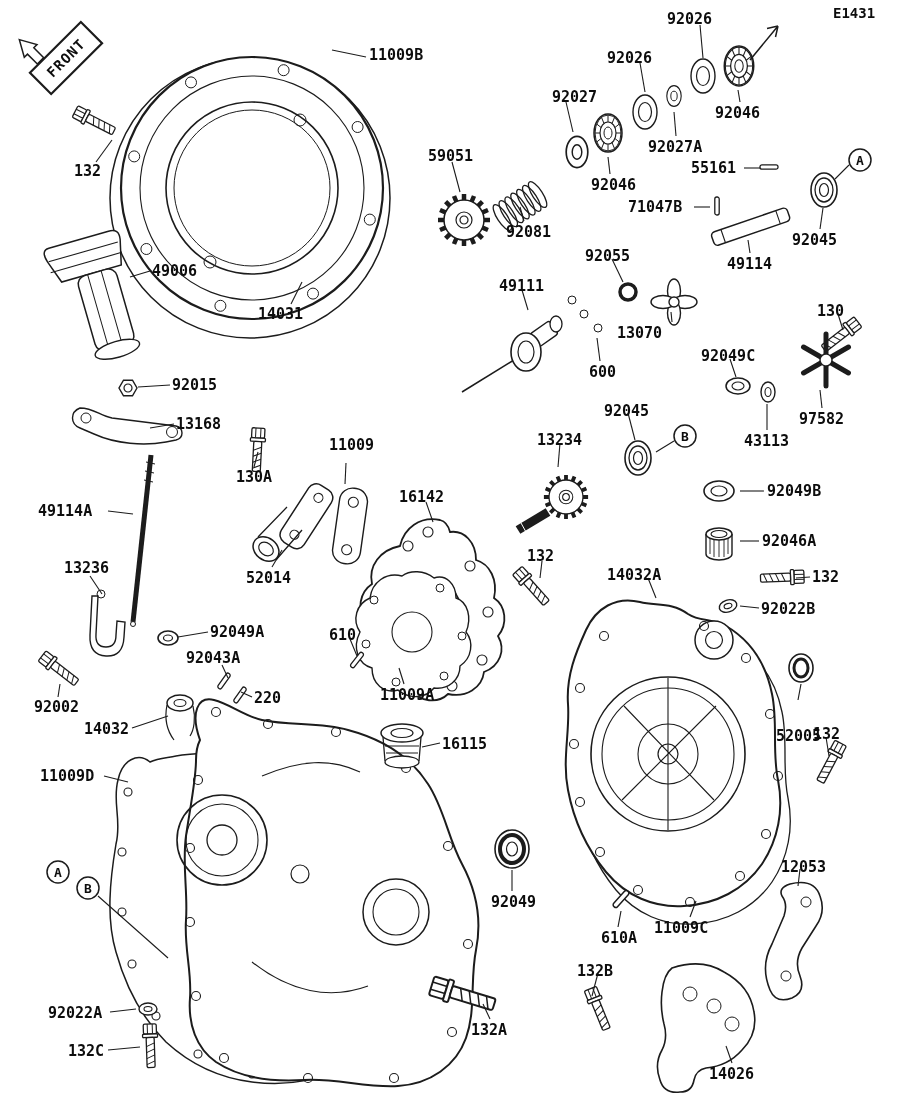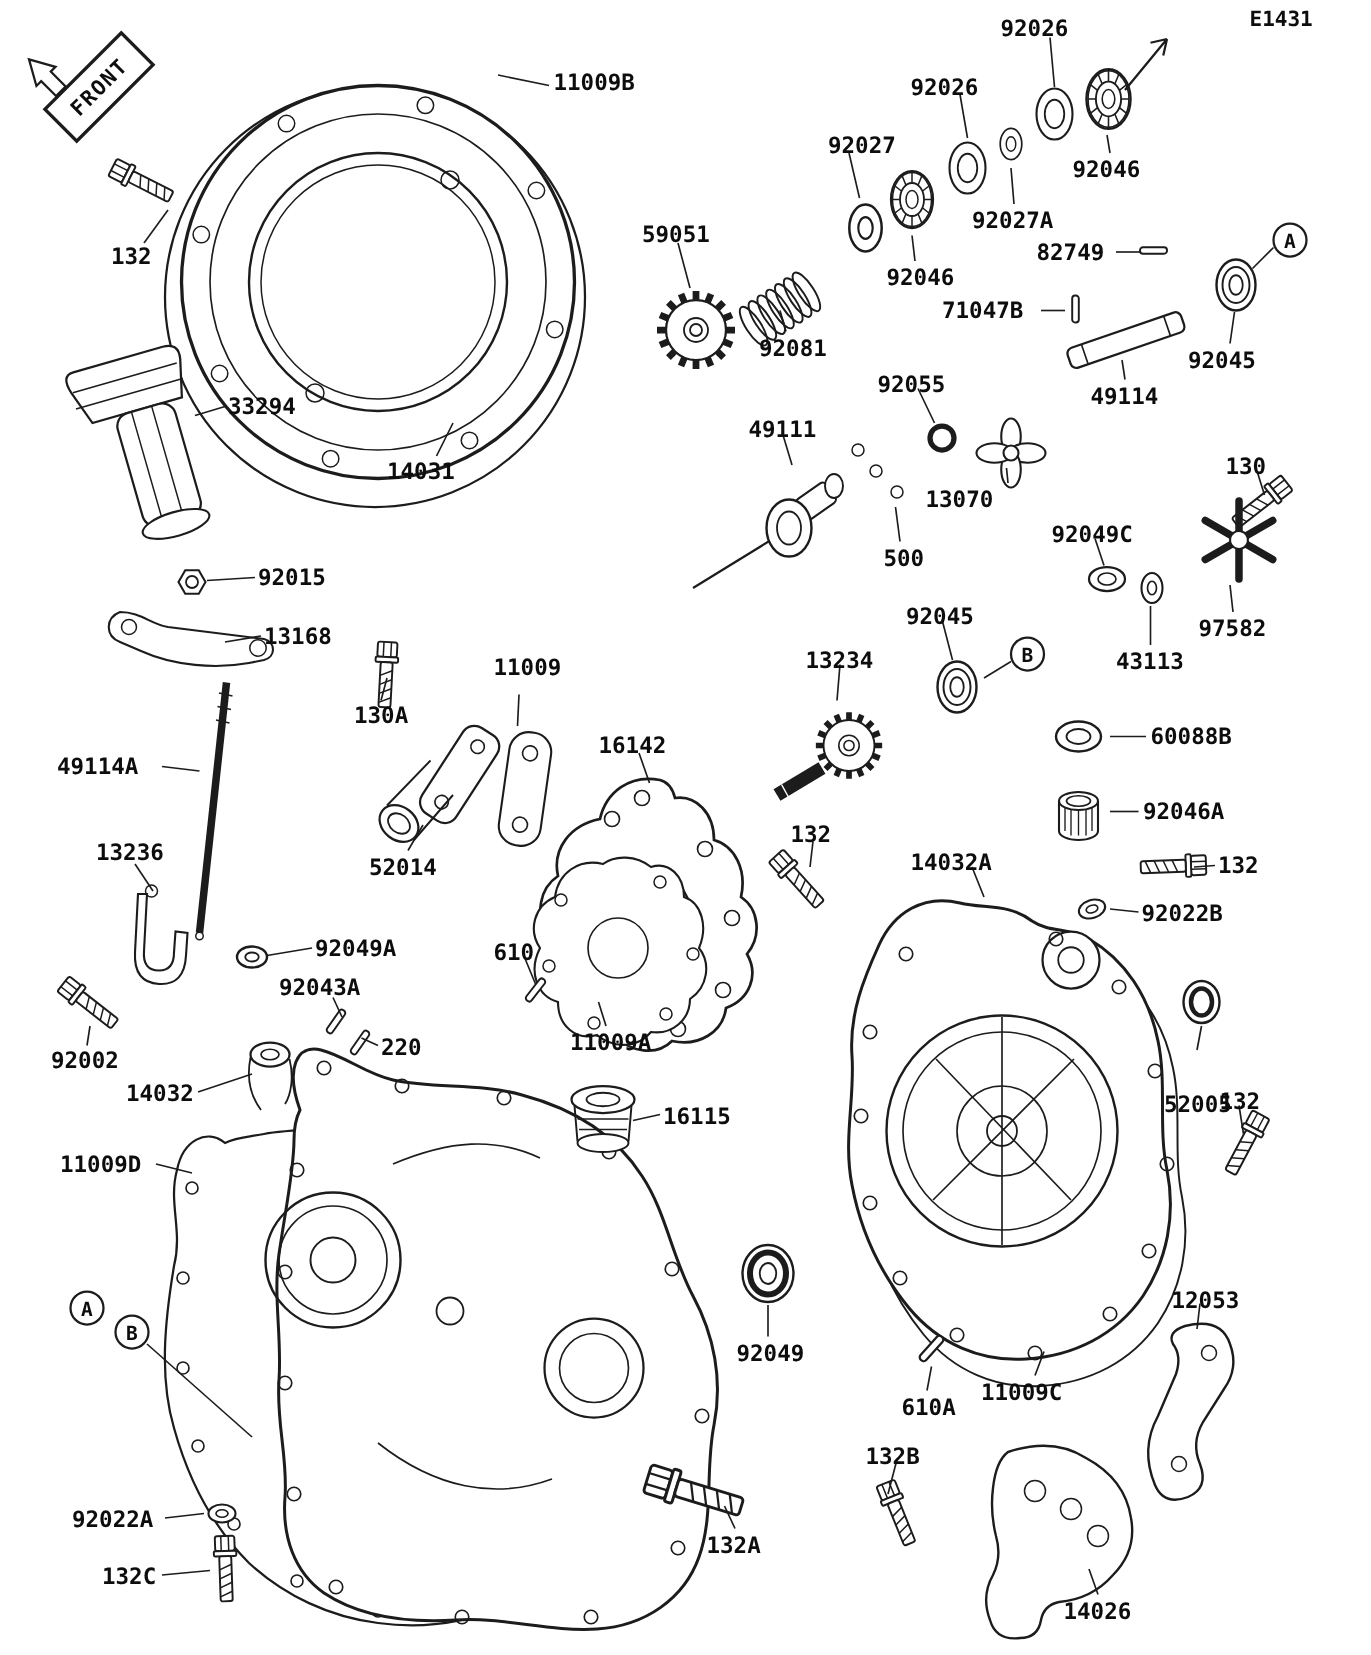--- a/index.html
+++ b/index.html
@@ -447,21 +447,21 @@
     <line x1="108" y1="1050" x2="140" y2="1047"></line>
     <line x1="849" y1="165" x2="835" y2="179"></line>
     <line x1="674" y1="441" x2="656" y2="452"></line>
     <line x1="98" y1="896" x2="168" y2="958"></line>
   </g>
 </svg>
 
 <div class="lbl code" style="left:833px;top:5px">E1431</div>
 <div class="lbl" style="left:369px;top:47px">11009B</div>
 <div class="lbl" style="left:74px;top:163px">132</div>
-<div class="lbl" style="left:152px;top:263px">33294</div>
+<div class="lbl" style="left:152px;top:263px">49006</div>
 <div class="lbl" style="left:258px;top:306px">14031</div>
 <div class="lbl" style="left:172px;top:377px">92015</div>
 <div class="lbl" style="left:176px;top:416px">13168</div>
 <div class="lbl" style="left:38px;top:503px">49114A</div>
 <div class="lbl" style="left:64px;top:560px">13236</div>
 <div class="lbl" style="left:210px;top:624px">92049A</div>
 <div class="lbl" style="left:186px;top:650px">92043A</div>
 <div class="lbl" style="left:254px;top:690px">220</div>
 <div class="lbl" style="left:34px;top:699px">92002</div>
 <div class="lbl" style="left:84px;top:721px">14032</div>
@@ -474,36 +474,36 @@
 <div class="lbl" style="left:329px;top:627px">610</div>
 <div class="lbl" style="left:380px;top:687px">11009A</div>
 <div class="lbl" style="left:442px;top:736px">16115</div>
 <div class="lbl" style="left:428px;top:148px">59051</div>
 <div class="lbl" style="left:506px;top:224px">92081</div>
 <div class="lbl" style="left:552px;top:89px">92027</div>
 <div class="lbl" style="left:591px;top:177px">92046</div>
 <div class="lbl" style="left:607px;top:50px">92026</div>
 <div class="lbl" style="left:667px;top:11px">92026</div>
 <div class="lbl" style="left:648px;top:139px">92027A</div>
-<div class="lbl" style="left:691px;top:160px">82749</div>
+<div class="lbl" style="left:691px;top:160px">55161</div>
 <div class="lbl" style="left:715px;top:105px">92046</div>
 <div class="lbl" style="left:628px;top:199px">71047B</div>
 <div class="lbl" style="left:792px;top:232px">92045</div>
 <div class="lbl" style="left:727px;top:256px">49114</div>
 <div class="lbl" style="left:585px;top:248px">92055</div>
 <div class="lbl" style="left:499px;top:278px">49111</div>
-<div class="lbl" style="left:589px;top:364px">500</div>
+<div class="lbl" style="left:589px;top:364px">600</div>
 <div class="lbl" style="left:617px;top:325px">13070</div>
 <div class="lbl" style="left:701px;top:348px">92049C</div>
 <div class="lbl" style="left:817px;top:303px">130</div>
 <div class="lbl" style="left:799px;top:411px">97582</div>
 <div class="lbl" style="left:744px;top:433px">43113</div>
 <div class="lbl" style="left:604px;top:403px">92045</div>
 <div class="lbl" style="left:537px;top:432px">13234</div>
-<div class="lbl" style="left:767px;top:483px">60088B</div>
+<div class="lbl" style="left:767px;top:483px">92049B</div>
 <div class="lbl" style="left:762px;top:533px">92046A</div>
 <div class="lbl" style="left:607px;top:567px">14032A</div>
 <div class="lbl" style="left:812px;top:569px">132</div>
 <div class="lbl" style="left:761px;top:601px">92022B</div>
 <div class="lbl" style="left:776px;top:728px">52005</div>
 <div class="lbl" style="left:813px;top:726px">132</div>
 <div class="lbl" style="left:491px;top:894px">92049</div>
 <div class="lbl" style="left:601px;top:930px">610A</div>
 <div class="lbl" style="left:654px;top:920px">11009C</div>
 <div class="lbl" style="left:781px;top:859px">12053</div>

